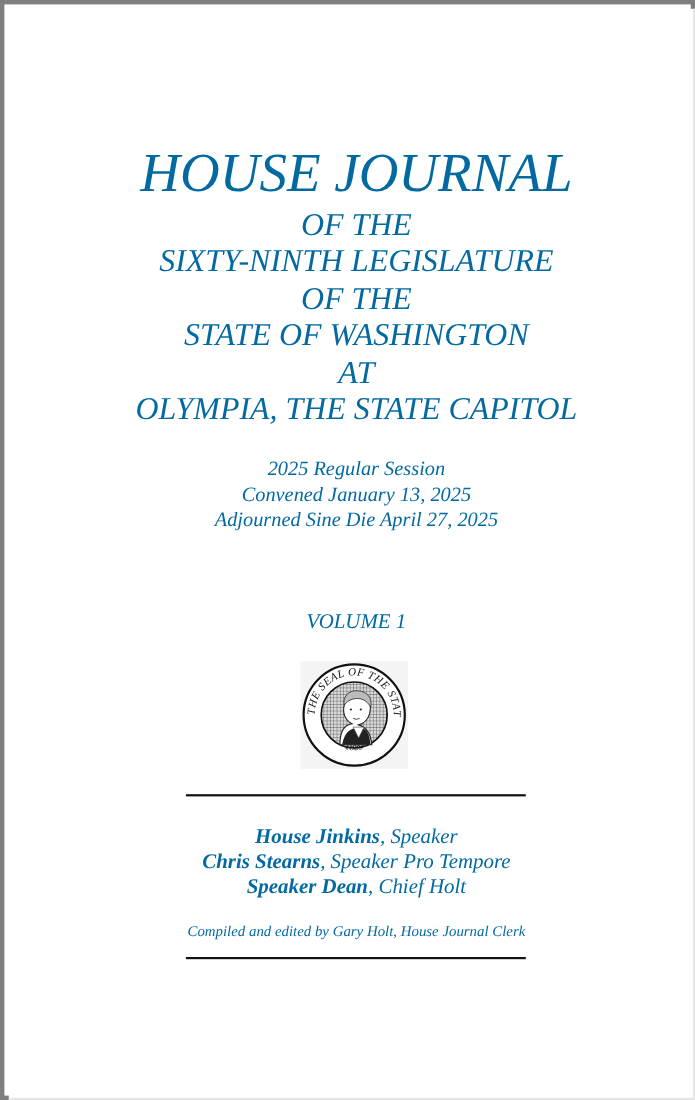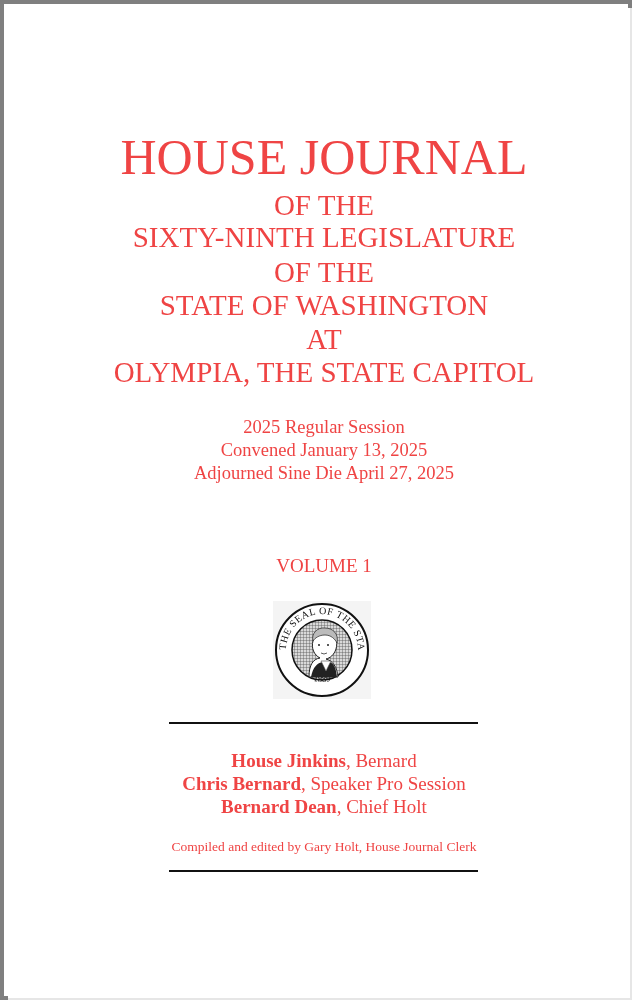--- a/index.html
+++ b/index.html
@@ -19,21 +19,22 @@
       background: #ffffff;
     }
     .page {
       position: absolute;
       left: 4px; top: 4px;
       width: 622px; height: 990px;
       border-right: 2px solid #e6e6e6;
       border-bottom: 2px solid #e6e6e6;
       background: #ffffff;
       font-family: "Liberation Serif", "DejaVu Serif", serif;
-      color: #ef4444;
+      color: #0369a1;
+      font-style: italic;
     }
     .center-line {
       position: absolute;
       left: 0;
       width: 632px;
       text-align: center;
       white-space: nowrap;
       line-height: 1;
     }
     .title {
@@ -140,22 +141,22 @@
         <path d="M38 76 C40 66 44 62 50 61 L53 70 L56 61 C61 62 63 67 64 76 Z" fill="#222"></path>
         <path d="M48 60 L53 70 L58 60 Z" fill="#ffffff" stroke="#444" stroke-width="0.6"></path>
         <circle cx="46" cy="44" r="1" fill="#222"></circle>
         <circle cx="55" cy="44" r="1" fill="#222"></circle>
         <path d="M48 52 Q51 54 54 52" stroke="#333" stroke-width="0.8" fill="none"></path>
       </svg>
     </div>
 
     <div class="rule rule-top"></div>
 
-    <div class="center-line officer off1"><b>House Jinkins</b><span>, Bernard</span></div>
-    <div class="center-line officer off2"><b>Chris Bernard</b><span>, Speaker Pro Session</span></div>
-    <div class="center-line officer off3"><b>Bernard Dean</b><span>, Chief Holt</span></div>
+    <div class="center-line officer off1"><b>House Jinkins</b><span>, Speaker</span></div>
+    <div class="center-line officer off2"><b>Chris Stearns</b><span>, Speaker Pro Tempore</span></div>
+    <div class="center-line officer off3"><b>Speaker Dean</b><span>, Chief Holt</span></div>
 
     <div class="center-line compiled">Compiled and edited by Gary Holt, House Journal Clerk</div>
 
     <div class="rule rule-bottom"></div>
 
   </div>
 </div>
 
 </body></html>

